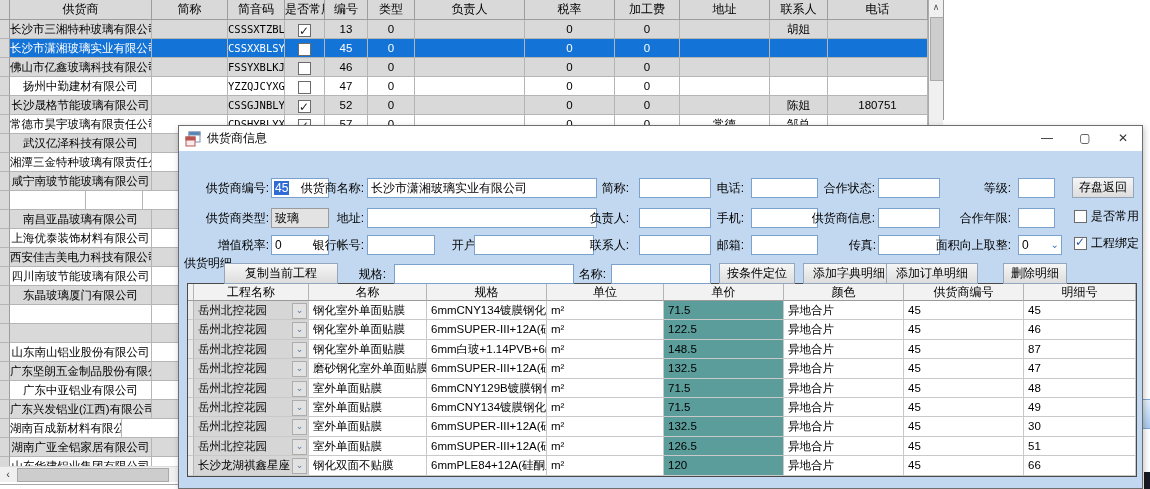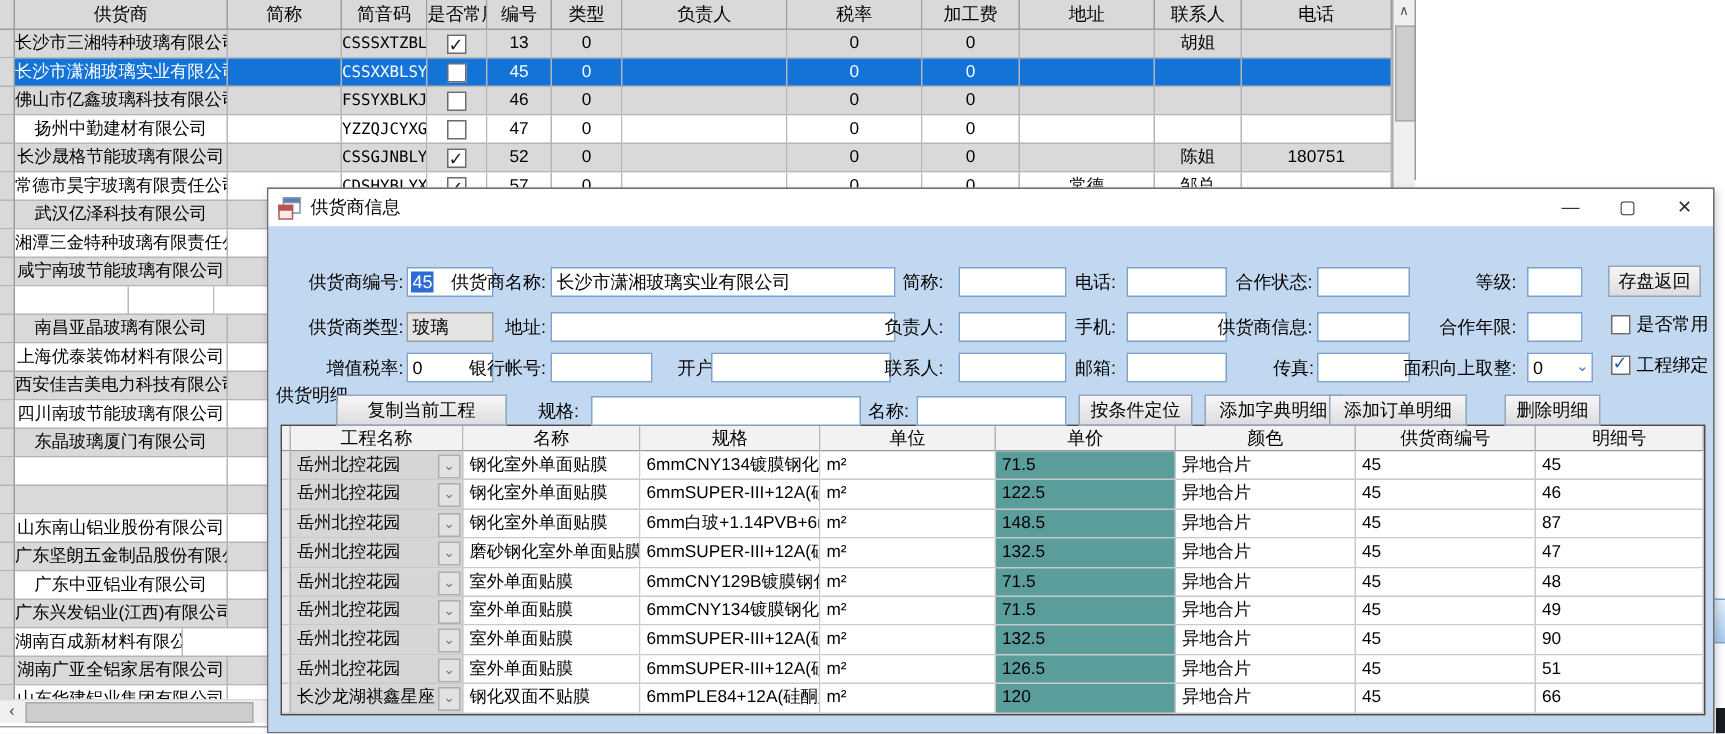--- a/index.html
+++ b/index.html
@@ -568,21 +568,21 @@
             </div>
             <div class="g-row">
               <div class="g-cell rowhead" style="width: 6px;"></div>
               <div class="g-cell proj" style="width: 115px;">岳州北控花园<span class="chev">⌄</span></div>
               <div class="g-cell" style="width: 118px;">室外单面贴膜</div>
               <div class="g-cell" style="width: 120px;">6mmSUPER-III+12A(硅...</div>
               <div class="g-cell" style="width: 117px;">m²</div>
               <div class="g-cell price" style="width: 120px;">132.5</div>
               <div class="g-cell" style="width: 120px;">异地合片</div>
               <div class="g-cell" style="width: 120px;">45</div>
-              <div class="g-cell" style="width: 112px;">90</div>
+              <div class="g-cell" style="width: 112px;">30</div>
             </div>
             <div class="g-row">
               <div class="g-cell rowhead" style="width: 6px;"></div>
               <div class="g-cell proj" style="width: 115px;">岳州北控花园<span class="chev">⌄</span></div>
               <div class="g-cell" style="width: 118px;">室外单面贴膜</div>
               <div class="g-cell" style="width: 120px;">6mmSUPER-III+12A(硅...</div>
               <div class="g-cell" style="width: 117px;">m²</div>
               <div class="g-cell price" style="width: 120px;">126.5</div>
               <div class="g-cell" style="width: 120px;">异地合片</div>
               <div class="g-cell" style="width: 120px;">45</div>

